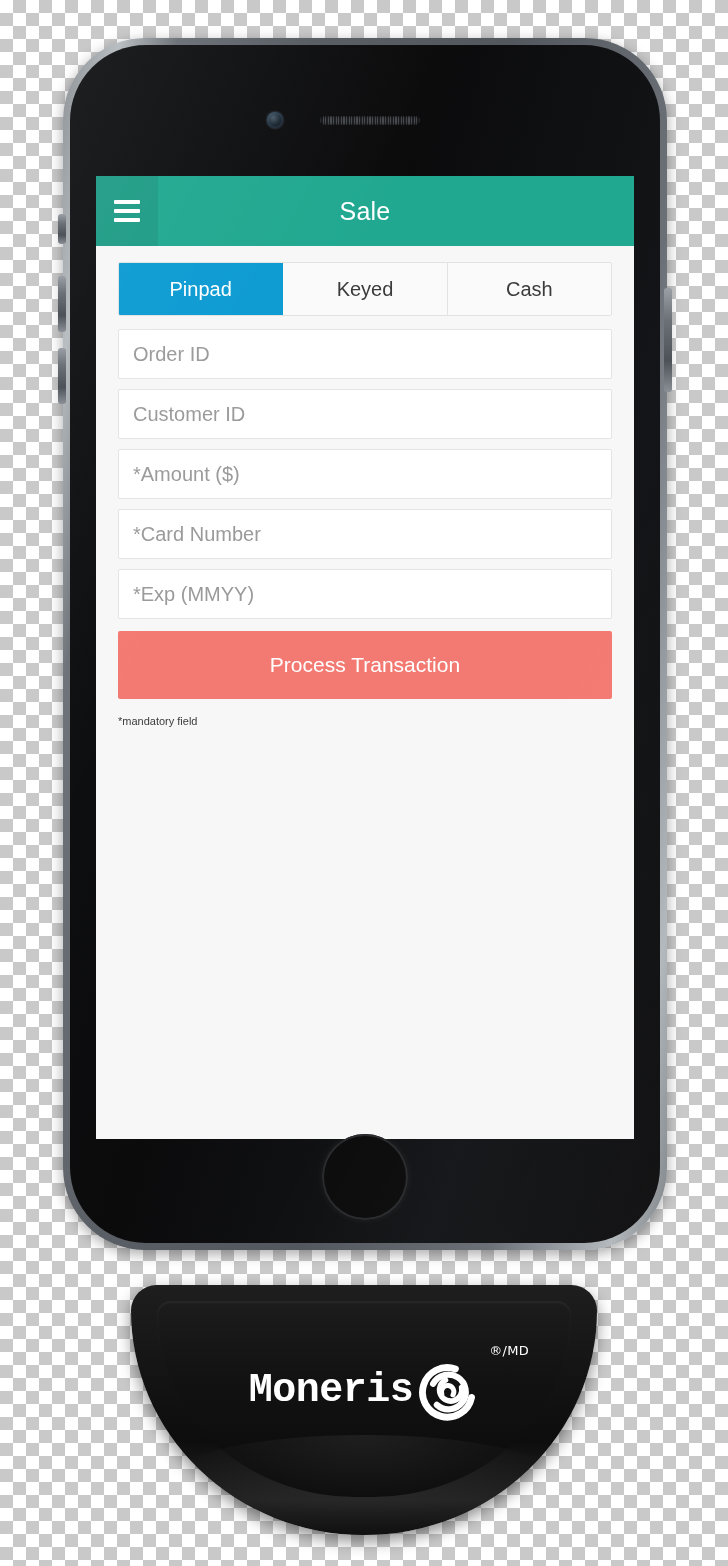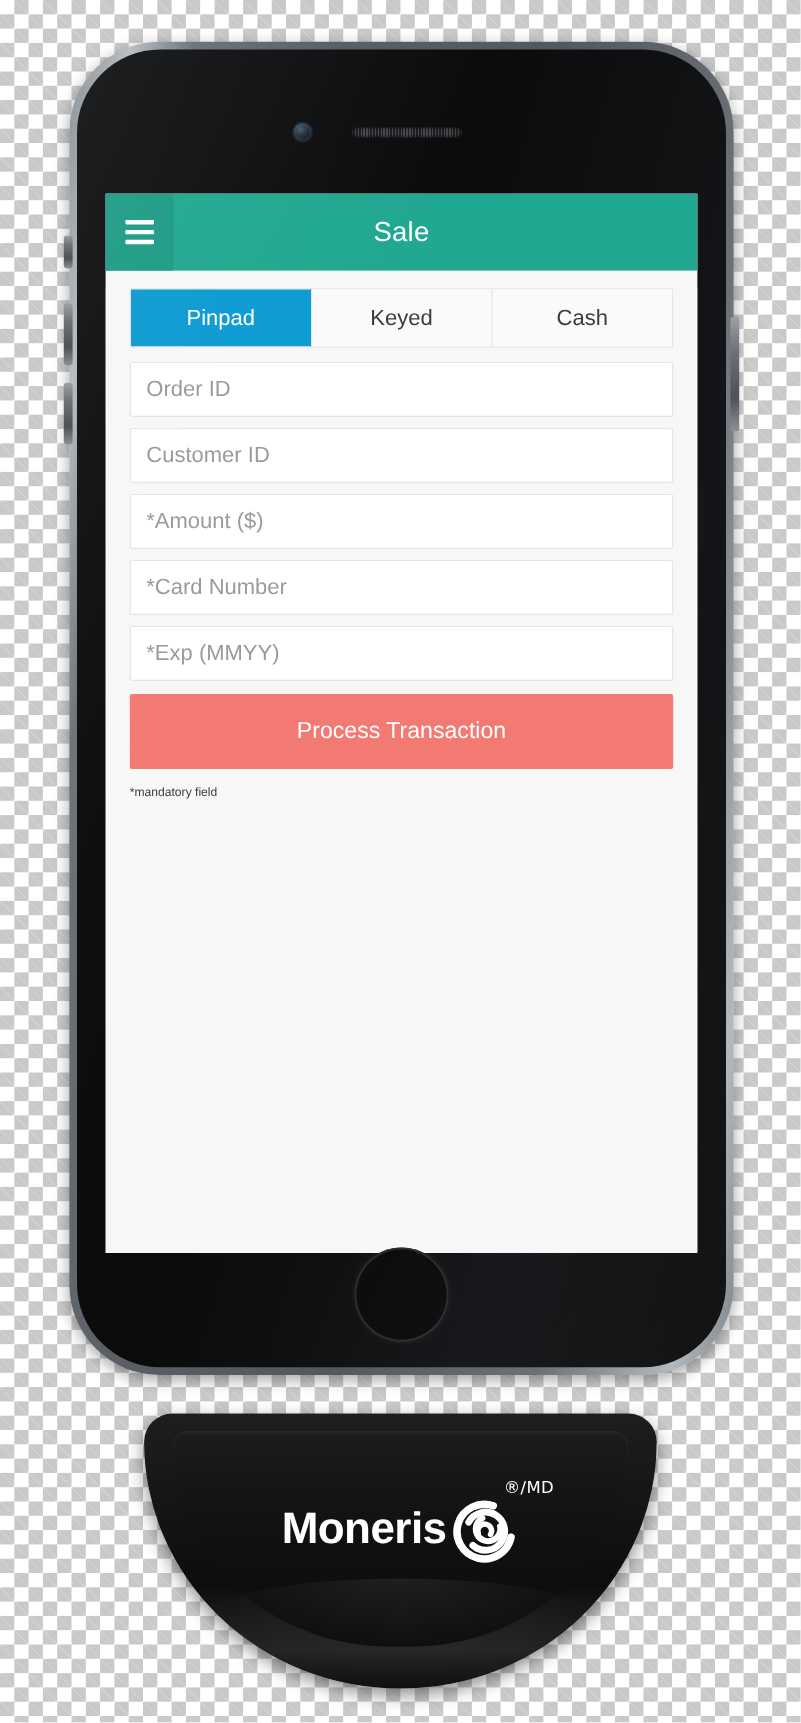--- a/index.html
+++ b/index.html
@@ -270,33 +270,33 @@
     display: flex;
     align-items: center;
     justify-content: center;
     gap: 4px;
   }
   #moneris-wordmark {
     color: #ffffff;
     font-size: 40px;
     font-weight: bold;
     letter-spacing: -0.5px;
-    font-family: Liberation Sans, sans-serif;
+    font-family: Liberation Mono, monospace;
   }
   #moneris-mark-wrap {
     position: relative;
     width: 62px;
     height: 62px;
   }
   #moneris-tm {
     position: absolute;
-    left: 48px;
+    left: 72px;
     top: -16px;
     color: #ffffff;
-    font-size: 15px;
+    font-size: 13px;
     font-family: "DejaVu Sans", sans-serif;
     letter-spacing: 0.3px;
     white-space: nowrap;
   }
 </style>
 </head>
 <body>
 
 <div id="checker"></div>
 

